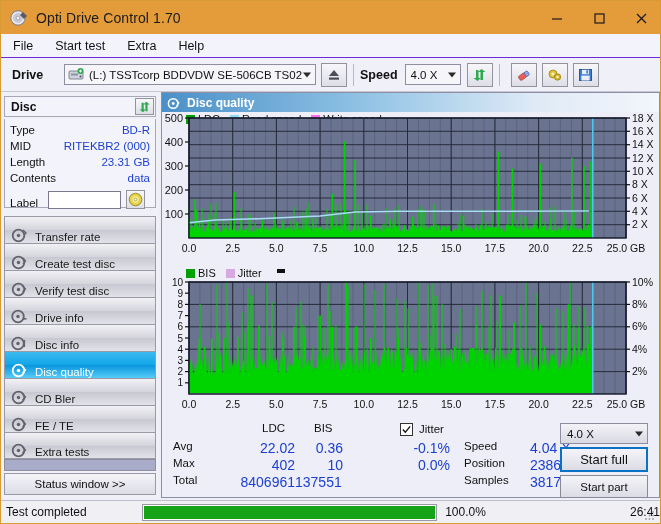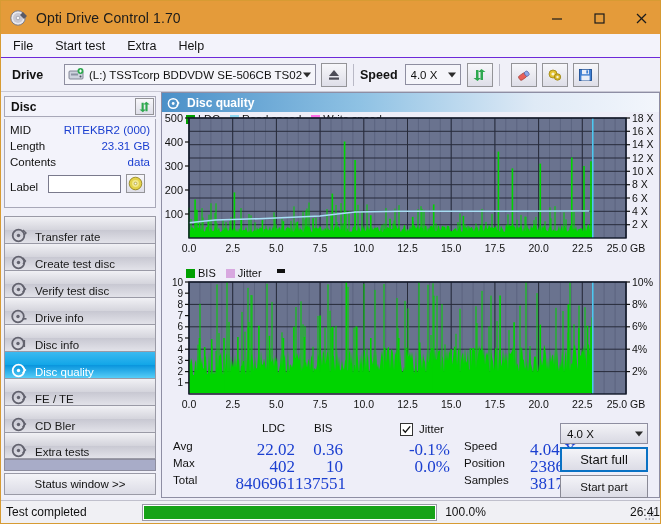--- a/index.html
+++ b/index.html
@@ -160,21 +160,21 @@
 
   .legend { position: absolute; display: flex; align-items: center; gap: 3px; font-size: 11px; color: #111; }
   .legend .sw { width: 9px; height: 9px; display: inline-block; }
   .legend .lt { margin-right: 7px; }
 
   #statsbox {
     position: absolute; left: 0; top: 326px; width: 497px; height: 78px;
     background: #eeeef8;
   }
   .st { position: absolute; font-size: 11.5px; color: #111; white-space: nowrap;}
-  .sv { position: absolute; font-size: 17px; color: #1b3fd0; white-space: nowrap; font-family: Liberation Serif, serif;}
+  .sv { position: absolute; font-size: 14px; color: #1b3fd0; white-space: nowrap;}
   #jitter-check {
     position: absolute; width: 13px; height: 13px; background: #fff;
     border: 1px solid #333; display: flex; align-items: center; justify-content: center;
   }
   #jitter-check svg { width: 11px; height: 11px; }
 
   
   #statusbar {
     position: absolute; left: 0; top: 499px; width: 659px; height: 23px;
     background: #f0f0f4; border-top: 1px solid #c0c0cc;
@@ -306,20 +306,24 @@
       <div id="disc-refresh-btn">
         <svg width="14" height="12" viewBox="0 0 16 14">
           <path d="M4 2 L4 10 L1.5 10 L5.5 13 L9 10 L6.5 10 L6.5 2 Z" fill="#2fa84f"></path>
           <path d="M11 12 L11 4 L13.5 4 L9.5 1 L6 4 L8.5 4 L8.5 12 Z" fill="#2fa84f"></path>
         </svg>
       </div>
     </div>
 
     <div id="disc-fields">
       <div class="dfrow">
+        <span class="dfk">Type</span>
+        <span class="dfv">BD-R</span>
+      </div>
+      <div class="dfrow">
         <span class="dfk">MID</span>
         <span class="dfv">RITEKBR2 (000)</span>
       </div>
       <div class="dfrow">
         <span class="dfk">Length</span>
         <span class="dfv">23.31 GB</span>
       </div>
       <div class="dfrow">
         <span class="dfk">Contents</span>
         <span class="dfv">data</span>
@@ -399,31 +403,31 @@
         <span class="nav-label">Disc quality</span>
       </div>
       <div class="nav-item">
         <span class="nav-icon">
           <svg width="17" height="15" viewBox="0 0 17 15">
               <circle cx="7.5" cy="7.5" r="5.8" fill="none" stroke="#62626e" stroke-width="1.8"></circle>
               <circle cx="7.5" cy="7.5" r="1.7" fill="#62626e"></circle>
               <path d="M11.5 4 l3 3 -3 3" stroke="#62626e" stroke-width="1.3" fill="none"></path>
             </svg>
         </span>
-        <span class="nav-label">FE / TE</span>
+        <span class="nav-label">CD Bler</span>
       </div>
       <div class="nav-item">
         <span class="nav-icon">
           <svg width="17" height="15" viewBox="0 0 17 15">
               <circle cx="7.5" cy="7.5" r="5.8" fill="none" stroke="#62626e" stroke-width="1.8"></circle>
               <circle cx="7.5" cy="7.5" r="1.7" fill="#62626e"></circle>
               <path d="M11.5 4 l3 3 -3 3" stroke="#62626e" stroke-width="1.3" fill="none"></path>
             </svg>
         </span>
-        <span class="nav-label">CD Bler</span>
+        <span class="nav-label">FE / TE</span>
       </div>
       <div class="nav-item">
         <span class="nav-icon">
           <svg width="17" height="15" viewBox="0 0 17 15">
               <circle cx="7.5" cy="7.5" r="5.8" fill="none" stroke="#62626e" stroke-width="1.8"></circle>
               <circle cx="7.5" cy="7.5" r="1.7" fill="#62626e"></circle>
               <path d="M11.5 4 l3 3 -3 3" stroke="#62626e" stroke-width="1.3" fill="none"></path>
             </svg>
         </span>
         <span class="nav-label">Extra tests</span>

